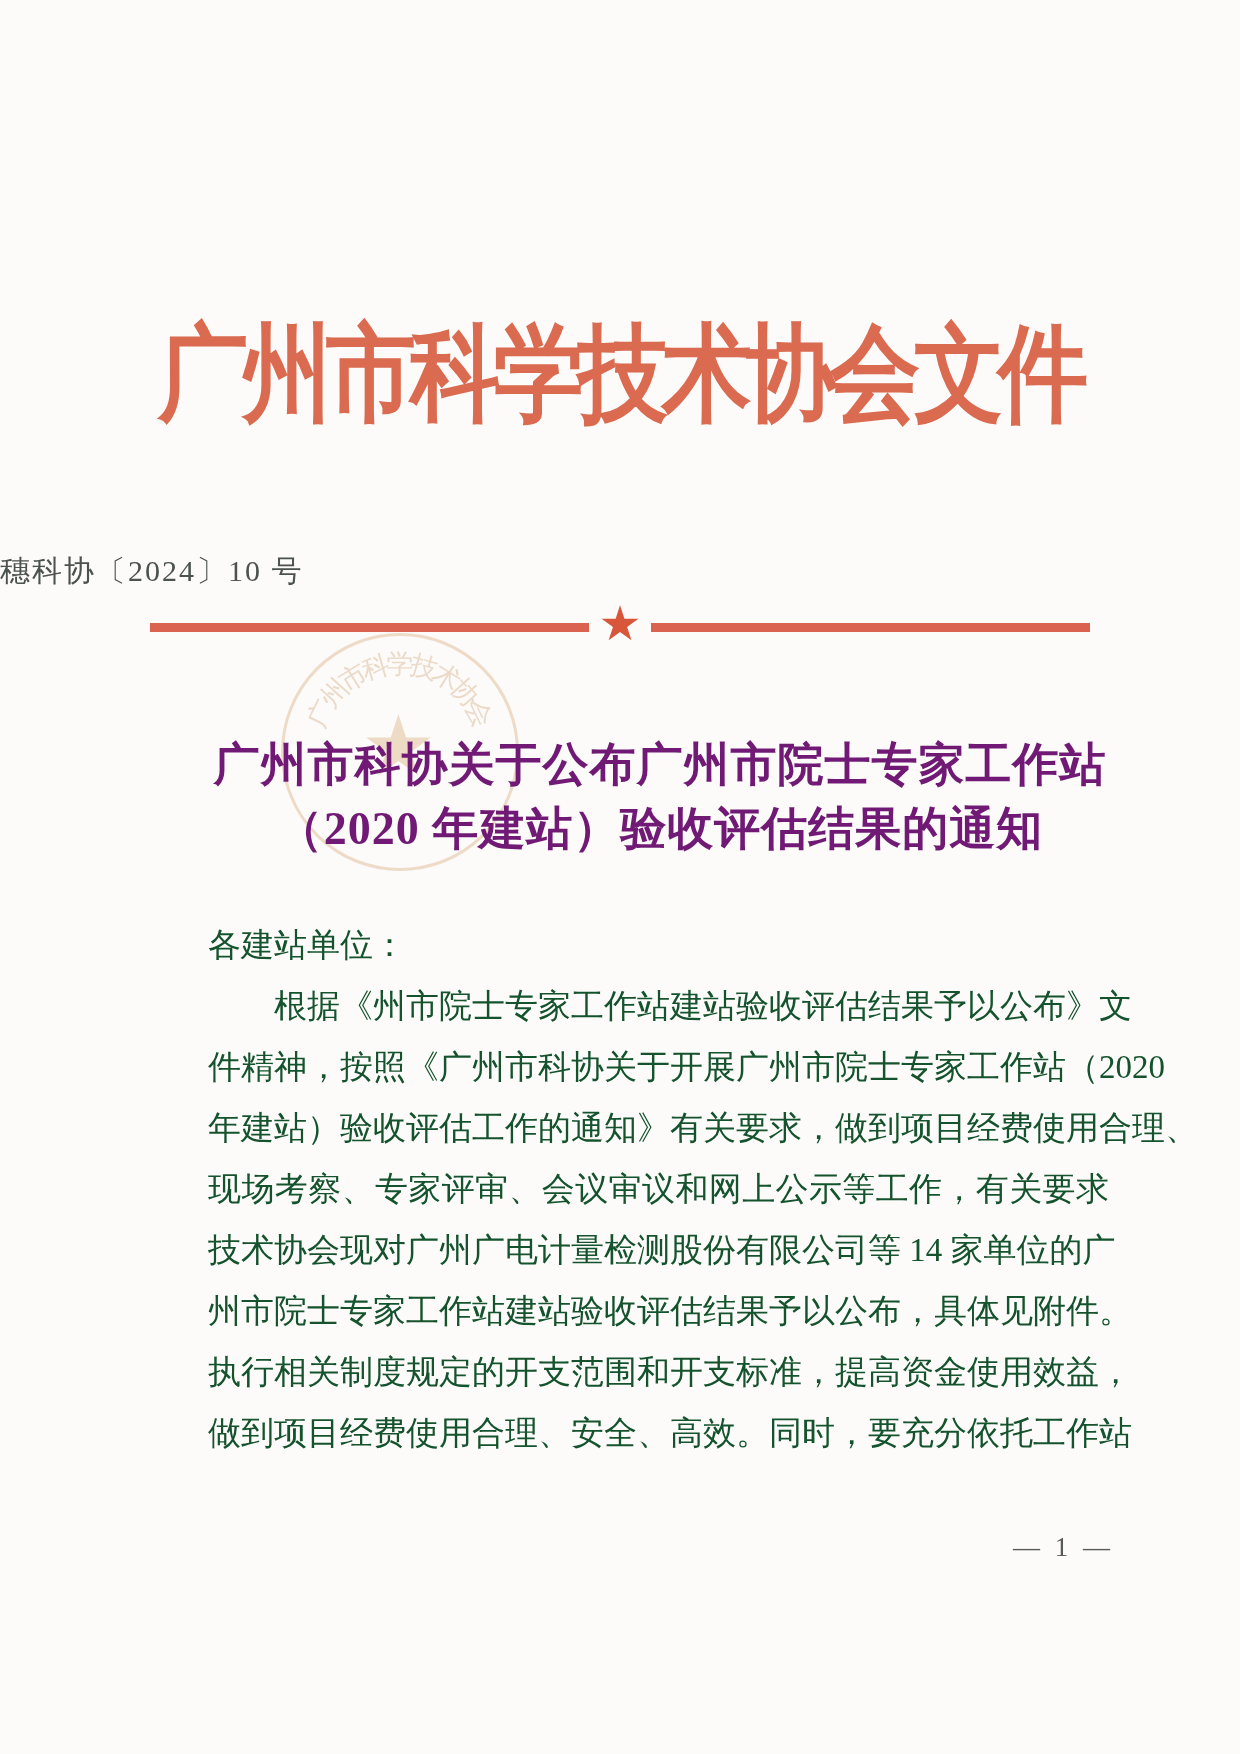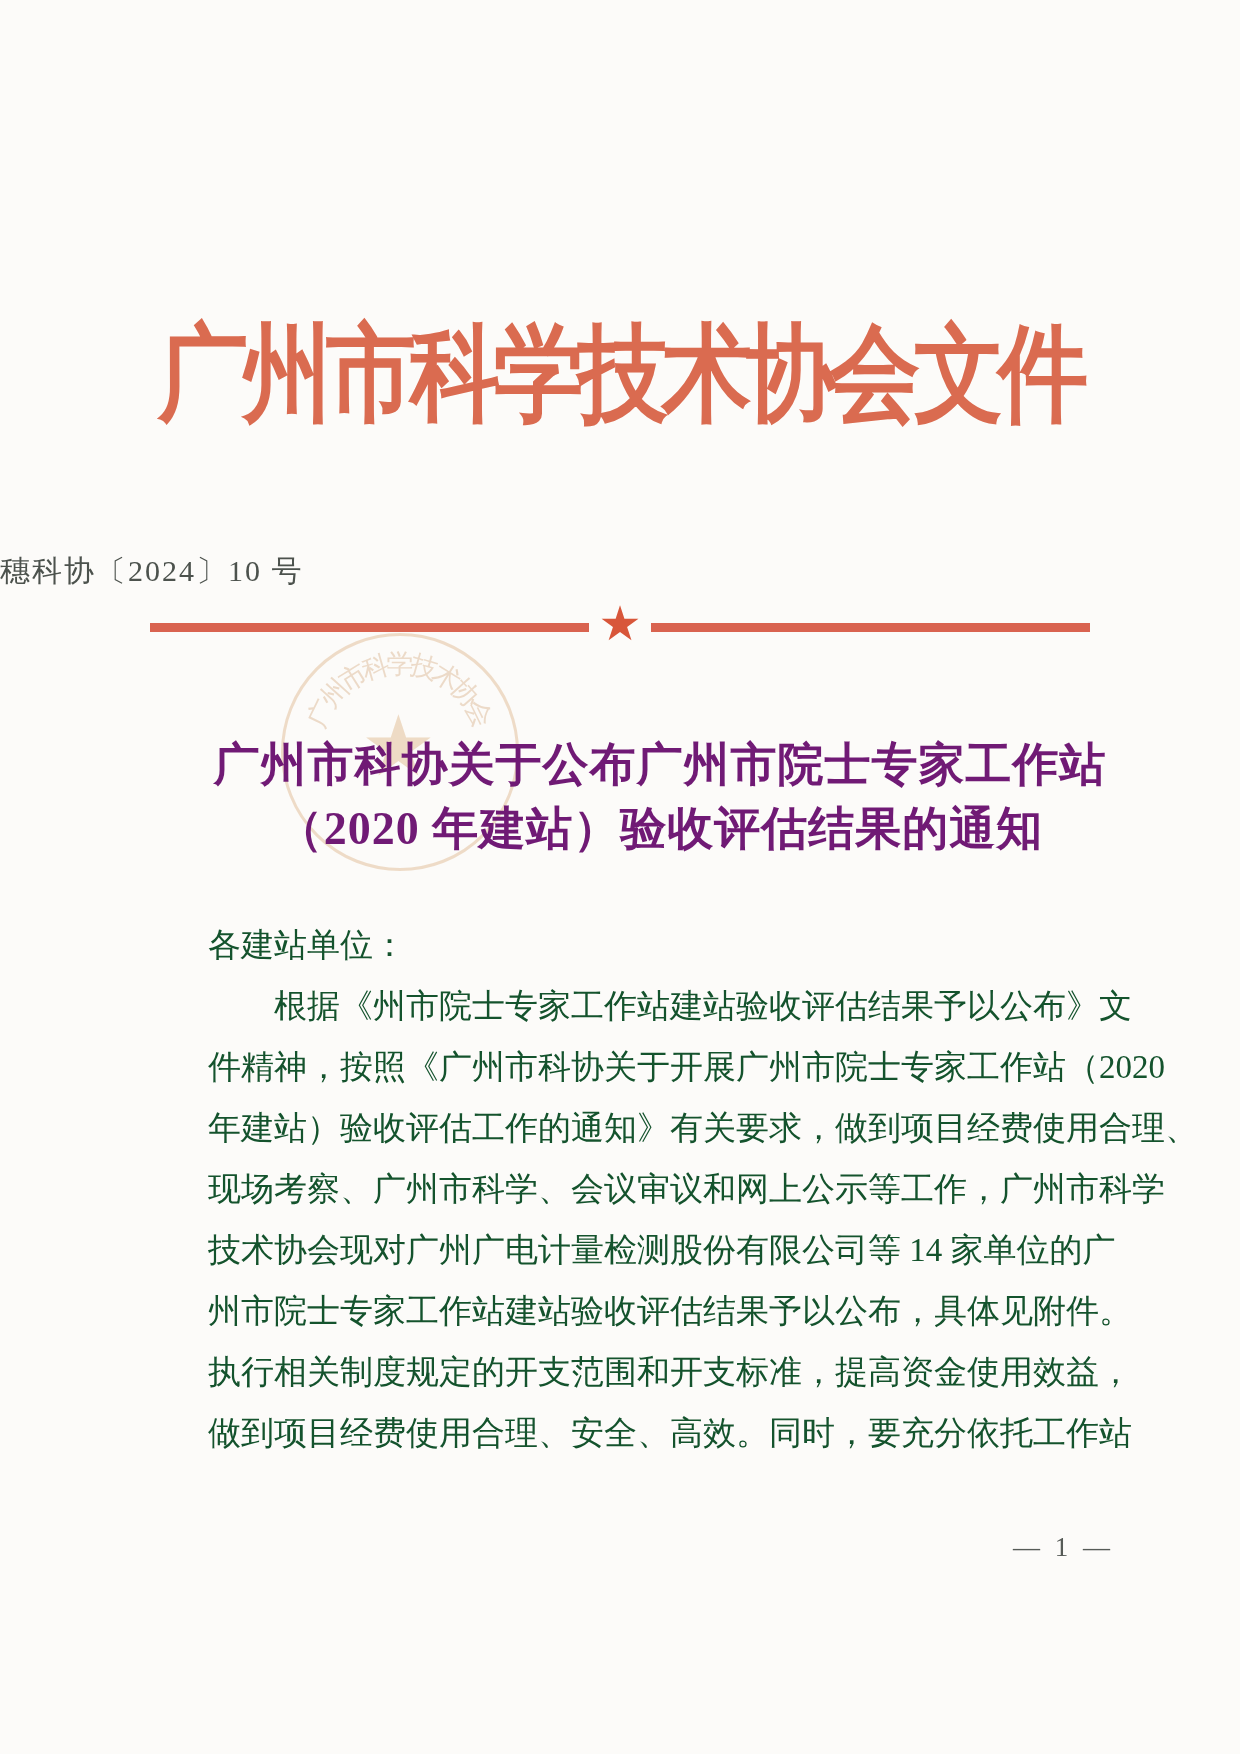--- a/index.html
+++ b/index.html
@@ -185,21 +185,21 @@
   <div class="notice-title">
     <div>广州市科协关于公布广州市院士专家工作站</div>
     <div>（2020 年建站）验收评估结果的通知</div>
   </div>
 
   <div class="content">
     <div class="body-line salutation">各建站单位：</div>
     <div class="body-line indent">根据《州市院士专家工作站建站验收评估结果予以公布》文</div>
     <div class="body-line">件精神，按照《广州市科协关于开展广州市院士专家工作站（2020</div>
     <div class="body-line">年建站）验收评估工作的通知》有关要求，做到项目经费使用合理、</div>
-    <div class="body-line">现场考察、广州市科学、会议审议和网上公示等工作，广州市科学</div>
+    <div class="body-line">现场考察、专家评审、会议审议和网上公示等工作，有关要求</div>
     <div class="body-line">技术协会现对广州广电计量检测股份有限公司等 14 家单位的广</div>
     <div class="body-line">州市院士专家工作站建站验收评估结果予以公布，具体见附件。</div>
     <div class="body-line">执行相关制度规定的开支范围和开支标准，提高资金使用效益，</div>
     <div class="body-line">做到项目经费使用合理、安全、高效。同时，要充分依托工作站</div>
   </div>
 
   <div class="page-number">— 1 —</div>
 
 </div>
 

